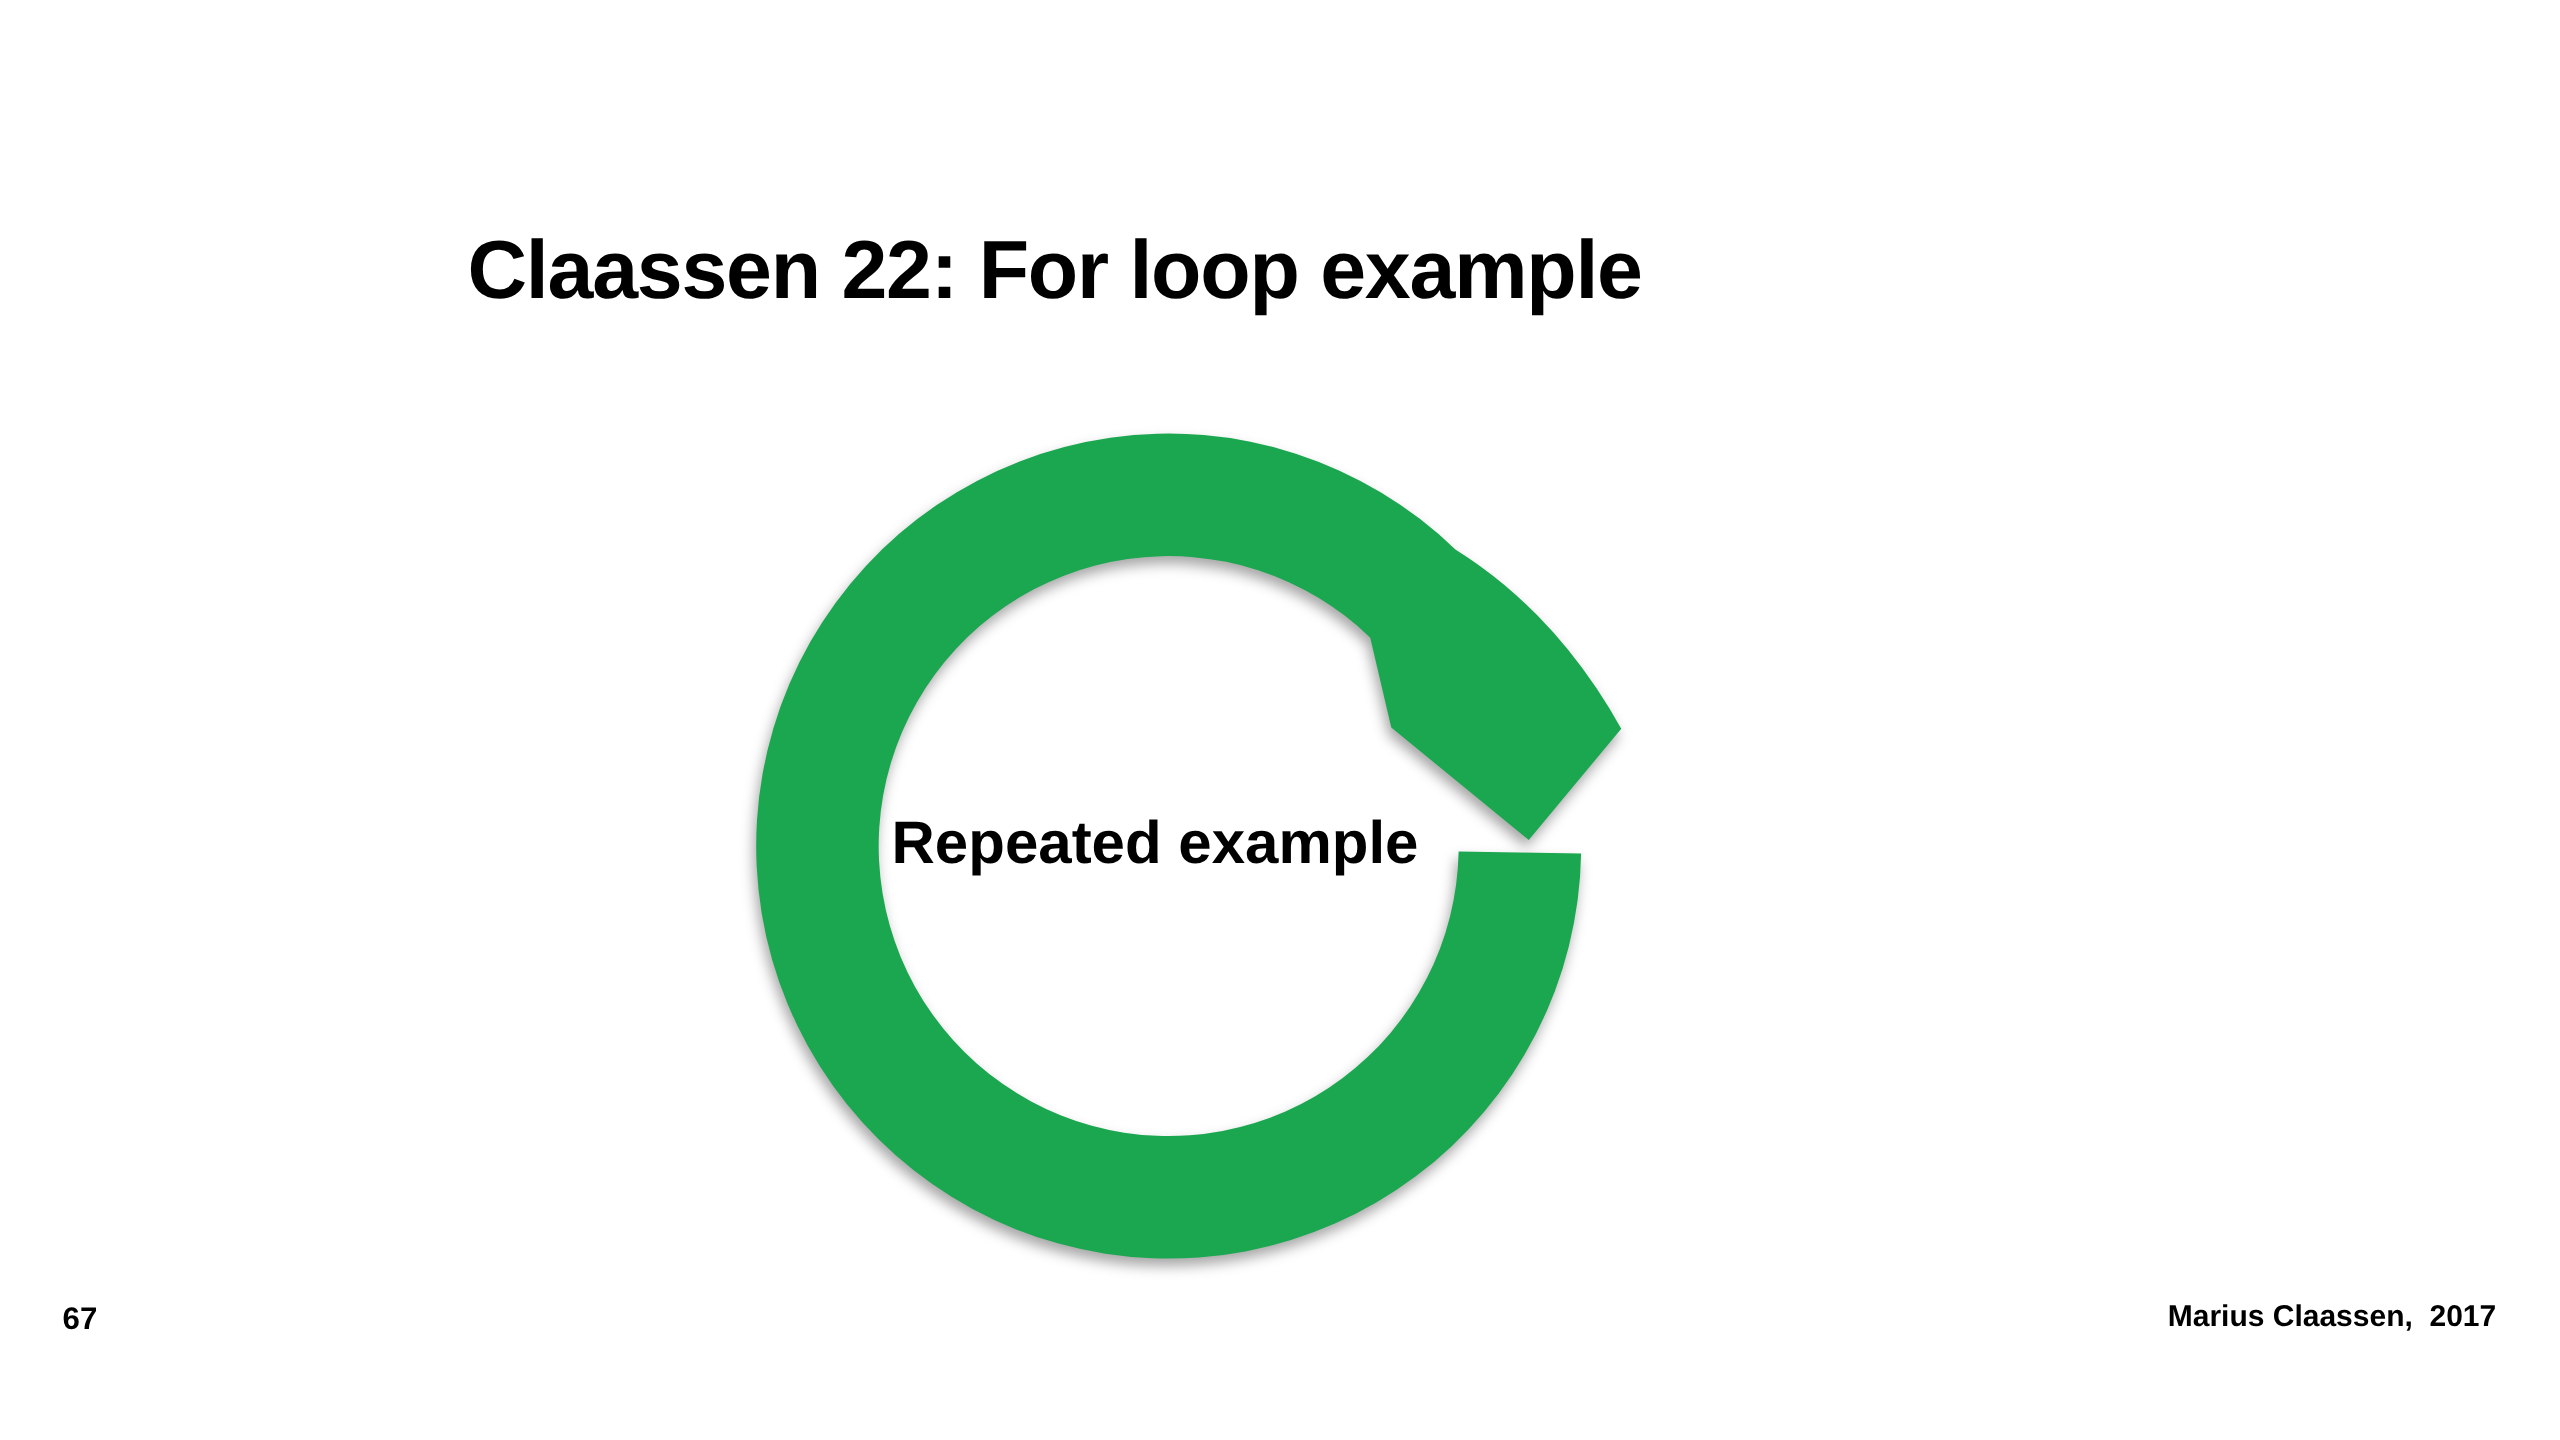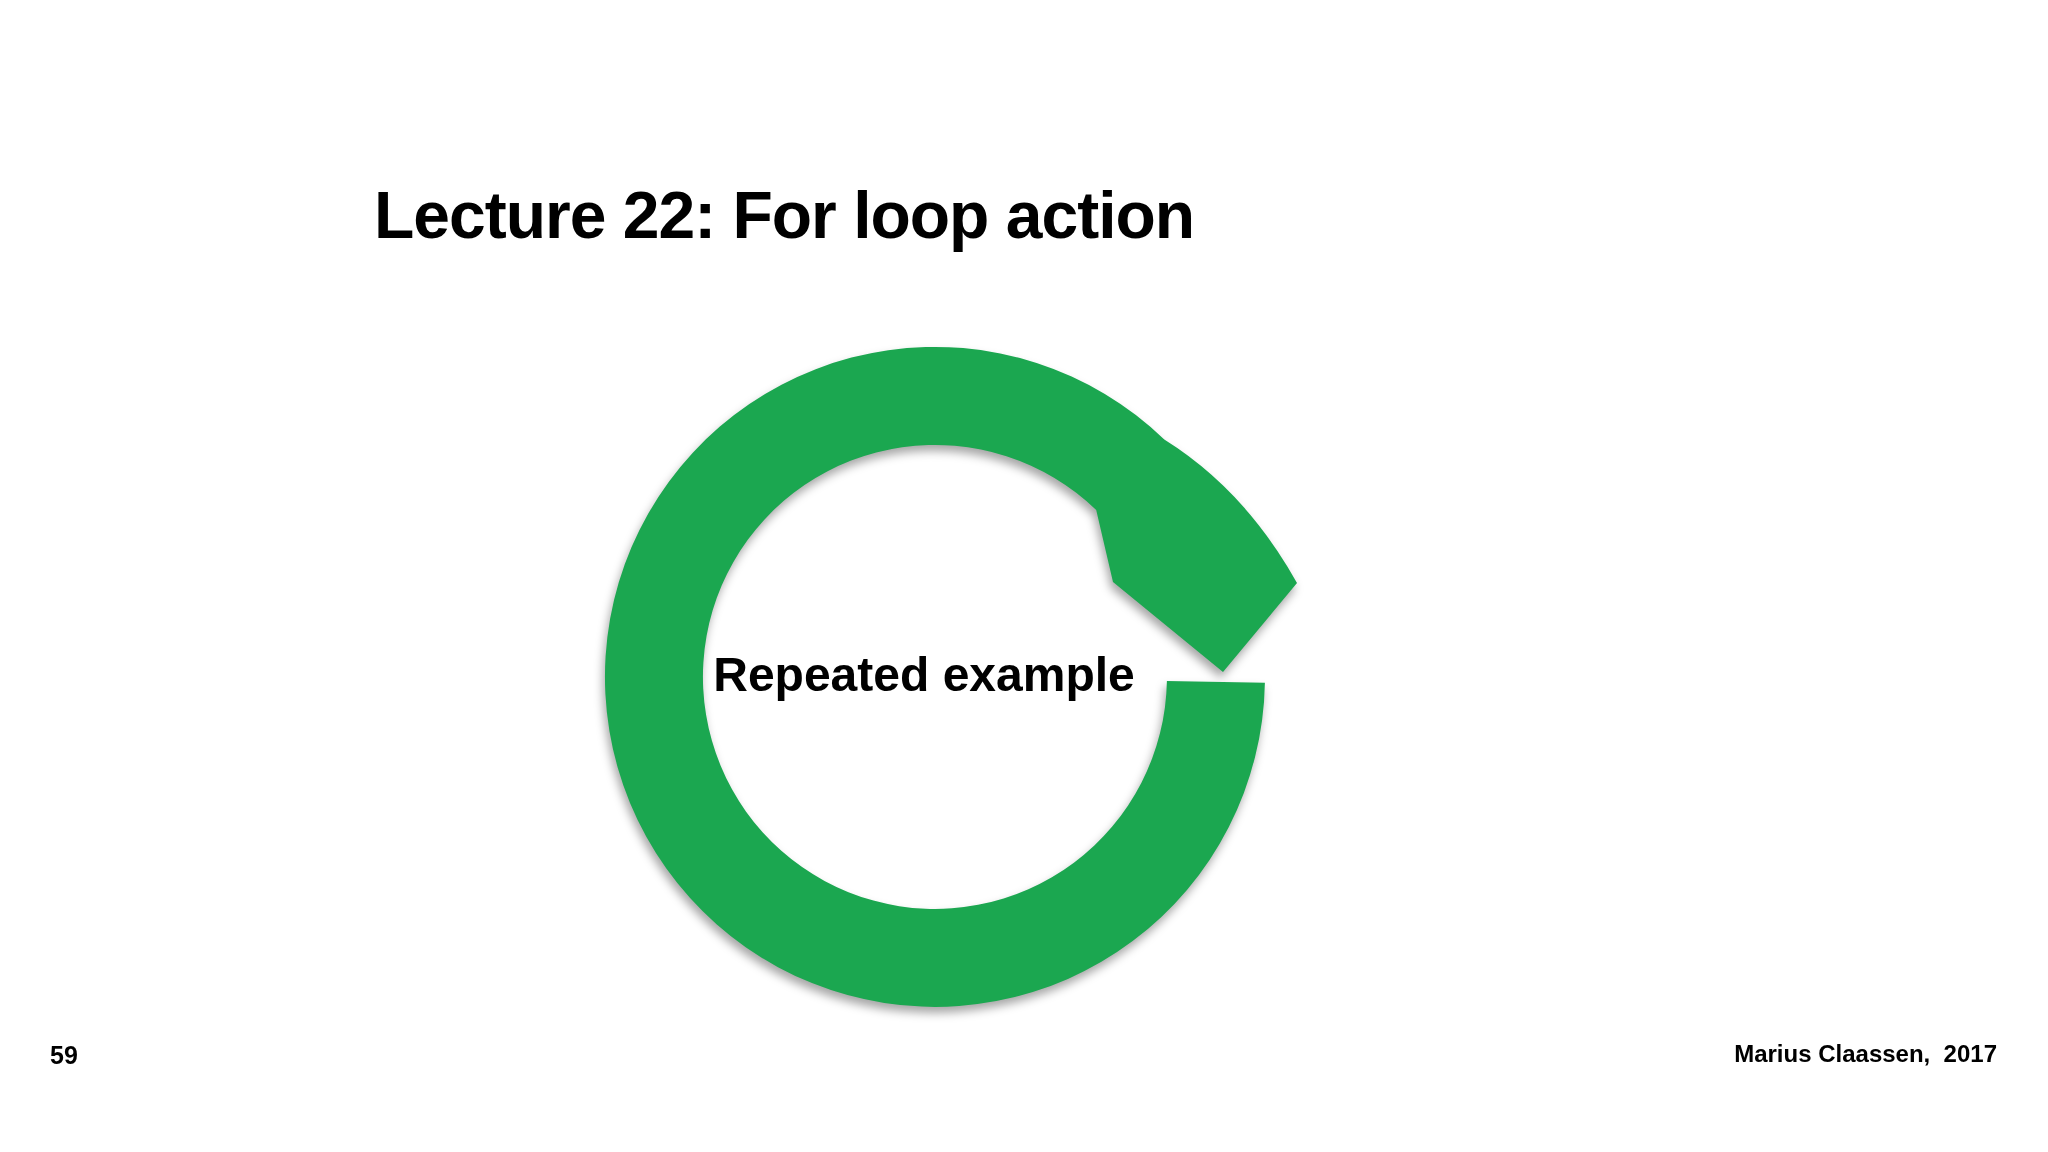--- a/index.html
+++ b/index.html
@@ -65,33 +65,33 @@
     font-weight: bold;
     line-height: 1.2;
     white-space: pre;
   }
 </style>
 </head>
 <body>
 
 <div class="slide">
 
-  <h1 class="slide-title">Lecture 22: For loop action</h1>
+  <h1 class="slide-title">Claassen 22: For loop example</h1>
 
   <svg class="loop-svg" viewBox="0 0 2048 1152" aria-hidden="true">
 
     <path class="loop-path" d="M 1264.9,682.8
              A 330,330 0 1 1 1164.3,439.6
              Q 1245,490 1297,583
              L 1223,672
              L 1113,582
              L 1096.2,510.1
              A 232,232 0 1 0 1166.9,681.1
              Z" fill="#1BA750"></path>
   </svg>
 
   <div class="loop-label">Repeated example</div>
 
-  <div class="page-number">59</div>
+  <div class="page-number">67</div>
 
   <div class="credit">Marius Claassen,  2017</div>
 
 </div>
 
 </body></html>

